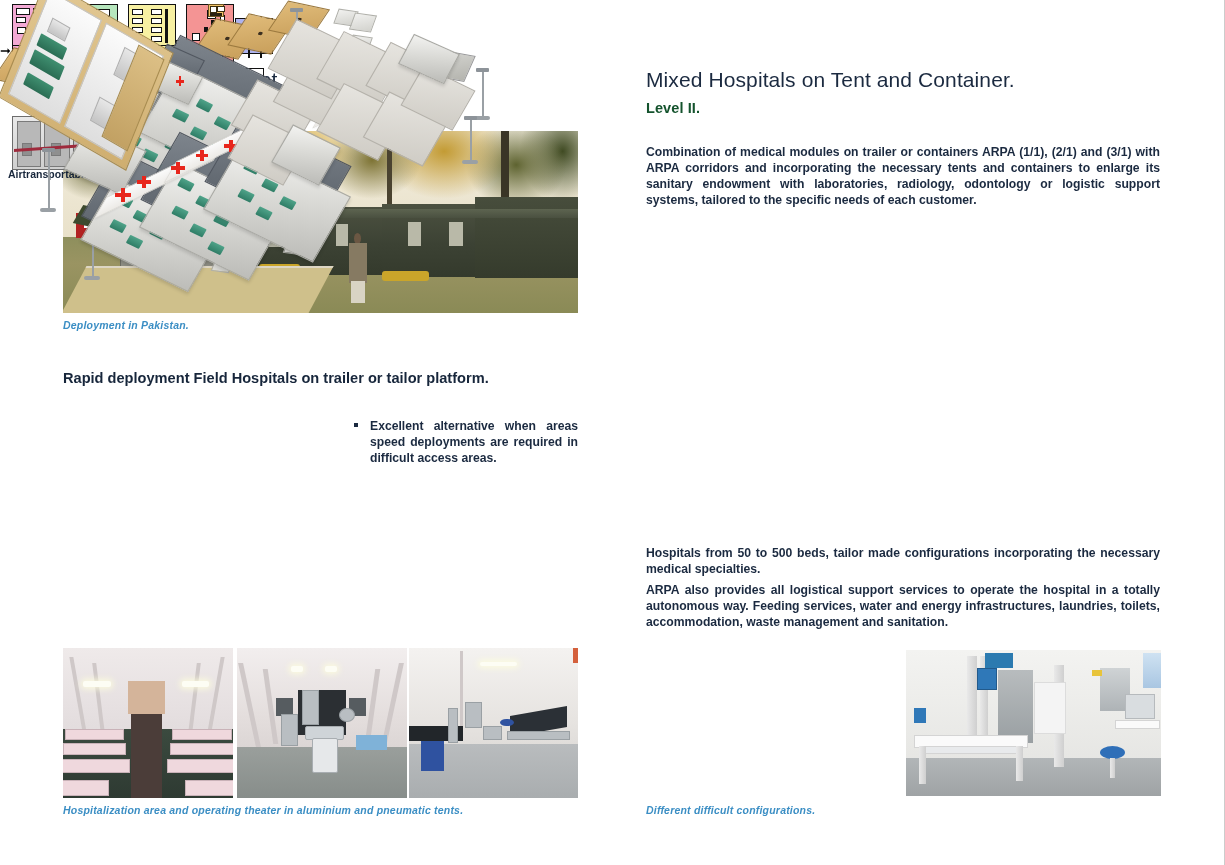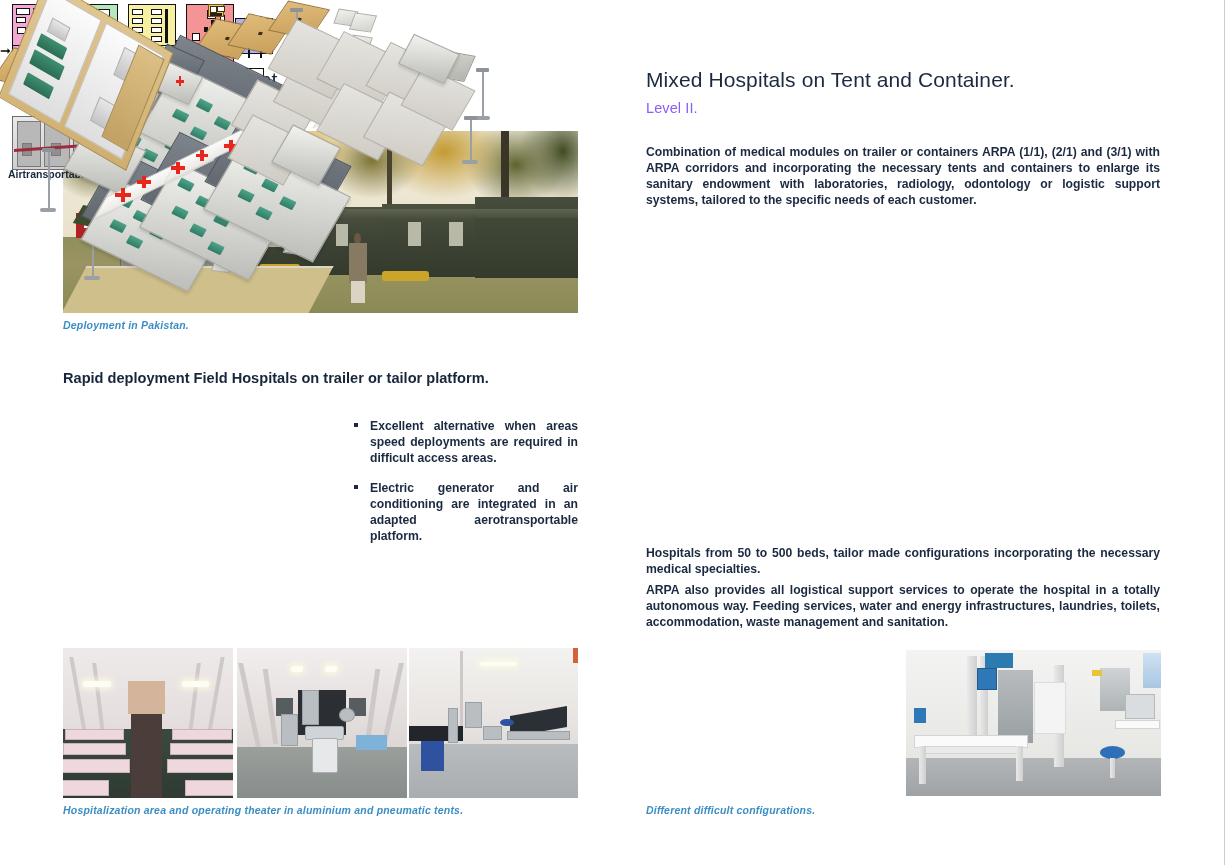--- a/index.html
+++ b/index.html
@@ -26,22 +26,22 @@
   h1.section-title {
     font-size: 21px;
     font-weight: 400;
     color: #1b2a40;
     margin: 0;
     letter-spacing: 0.1px;
     line-height: 1.1;
   }
   h2.section-level {
     font-size: 14.5px;
-    font-weight: normal;
-    color: #8b5cf6;
+    font-weight: bold;
+    color: #14532d;
     margin: 0;
     letter-spacing: 0.1px;
   }
   .body-text {
     font-size: 12.2px;
     font-weight: bold;
     color: #1b2a40;
     line-height: 1.32;
     text-align: justify;
     margin: 0;
@@ -451,24 +451,20 @@
       <div class="pl-win" style="left:84px; top:28px; width:5px; height:3px;"></div>
       <div class="pl-win" style="left:72px; top:29px; width:4px; height:3px;"></div>
     </div>
   </div>
 
   <ul class="bullets" style="position:absolute; left:352px; top:418px; width:226px;">
     <li>
       <span class="bullet-dot"></span>
       <span>Excellent alternative when areas speed deployments are required in difficult access areas.</span>
     </li>
-    <li>
-      <span class="bullet-dot"></span>
-      <span>Electric generator and air conditioning are integrated in an adapted aerotransportable platform.</span>
-    </li>
   </ul>
 
   <div class="photo" id="photo-ward">
     <div class="tent-int"></div>
     <div class="tent-rib" style="left:8%; top:6%; width:4px; height:58%; transform:skewX(10deg);"></div>
     <div class="tent-rib" style="left:20%; top:10%; width:4px; height:52%; transform:skewX(7deg);"></div>
     <div class="tent-rib" style="left:76%; top:10%; width:4px; height:52%; transform:skewX(-7deg);"></div>
     <div class="tent-rib" style="left:88%; top:6%; width:4px; height:58%; transform:skewX(-10deg);"></div>
     <div class="dark-panel" style="left:38%; top:22%; width:22%; height:22%; background:#d4b49a;"></div>
     <div class="lamp" style="left:12%; top:22%; width:16%; height:4%;"></div>

